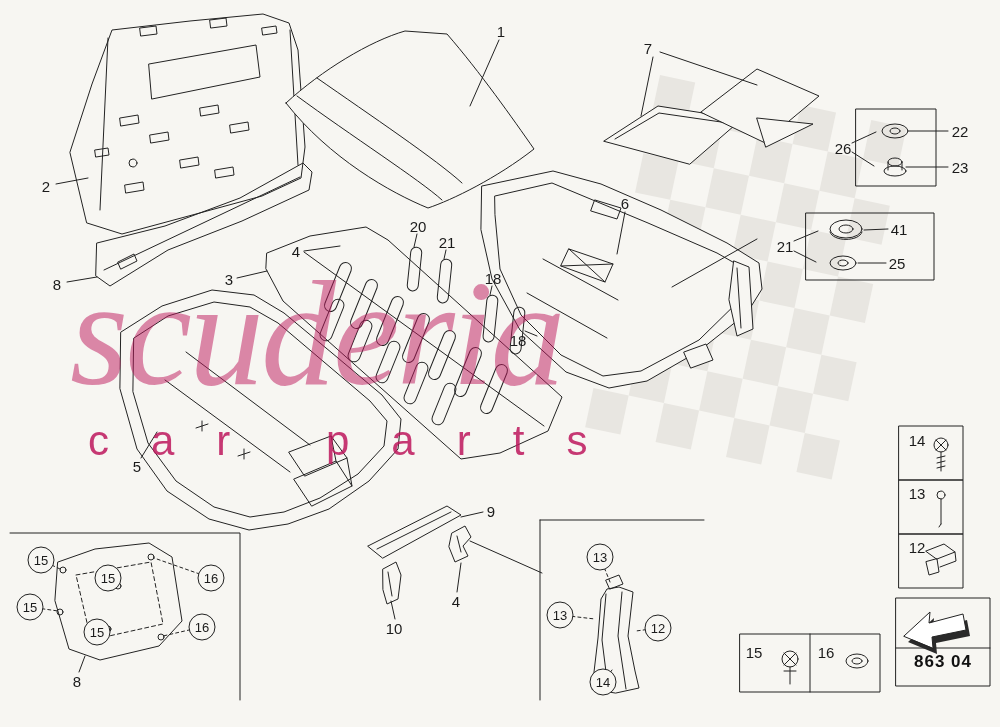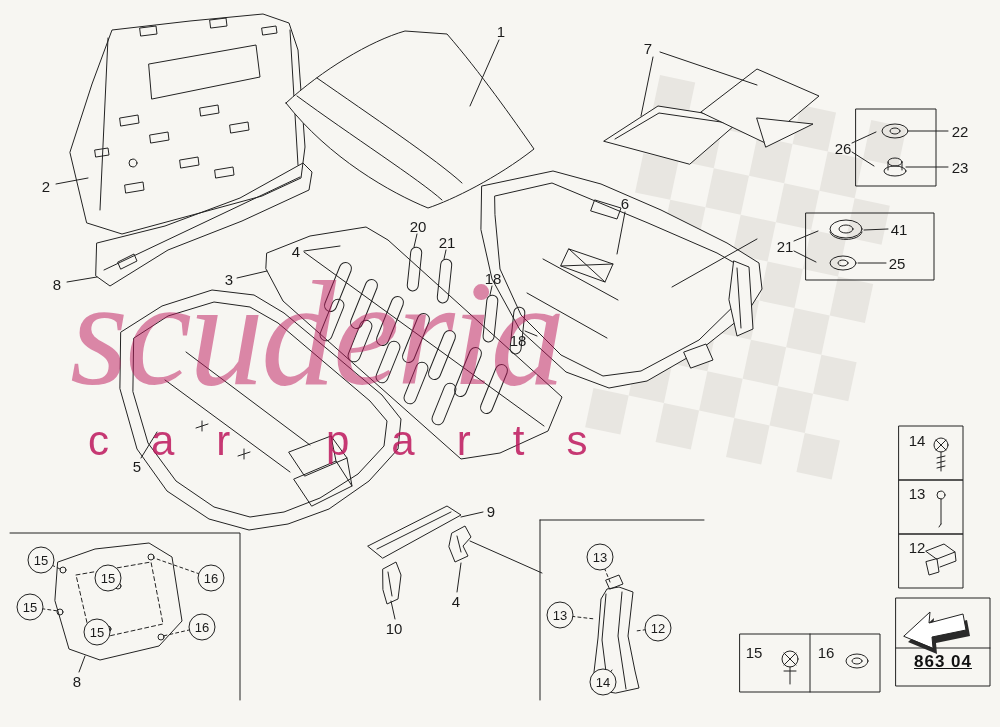--- a/index.html
+++ b/index.html
@@ -28,21 +28,21 @@
   }
   .clbl {
     position:absolute; z-index:3; transform:translate(-50%,-50%);
     width:27px; height:27px; border:1.4px solid #222; border-radius:50%;
     background:#f7f6f2; display:flex; align-items:center; justify-content:center;
     font-size:13px; color:#1b1b1b;
   }
   .partcode {
     position:absolute; z-index:3; left:896px; top:648px; width:94px; height:28px;
     display:flex; align-items:center; justify-content:center;
-    font-size:17px; font-weight:bold; letter-spacing:1px; color:#111;text-decoration:underline;
+    font-size:17px; font-weight:bold; letter-spacing:1px; color:#111;
   }
 </style>
 </head>
 <body>
 
 <div id="stage">
 
   <svg id="art" viewBox="0 0 1000 727" xmlns="http://www.w3.org/2000/svg">
 
     <g transform="translate(660,75) rotate(12)" fill="#e8e6e1">

